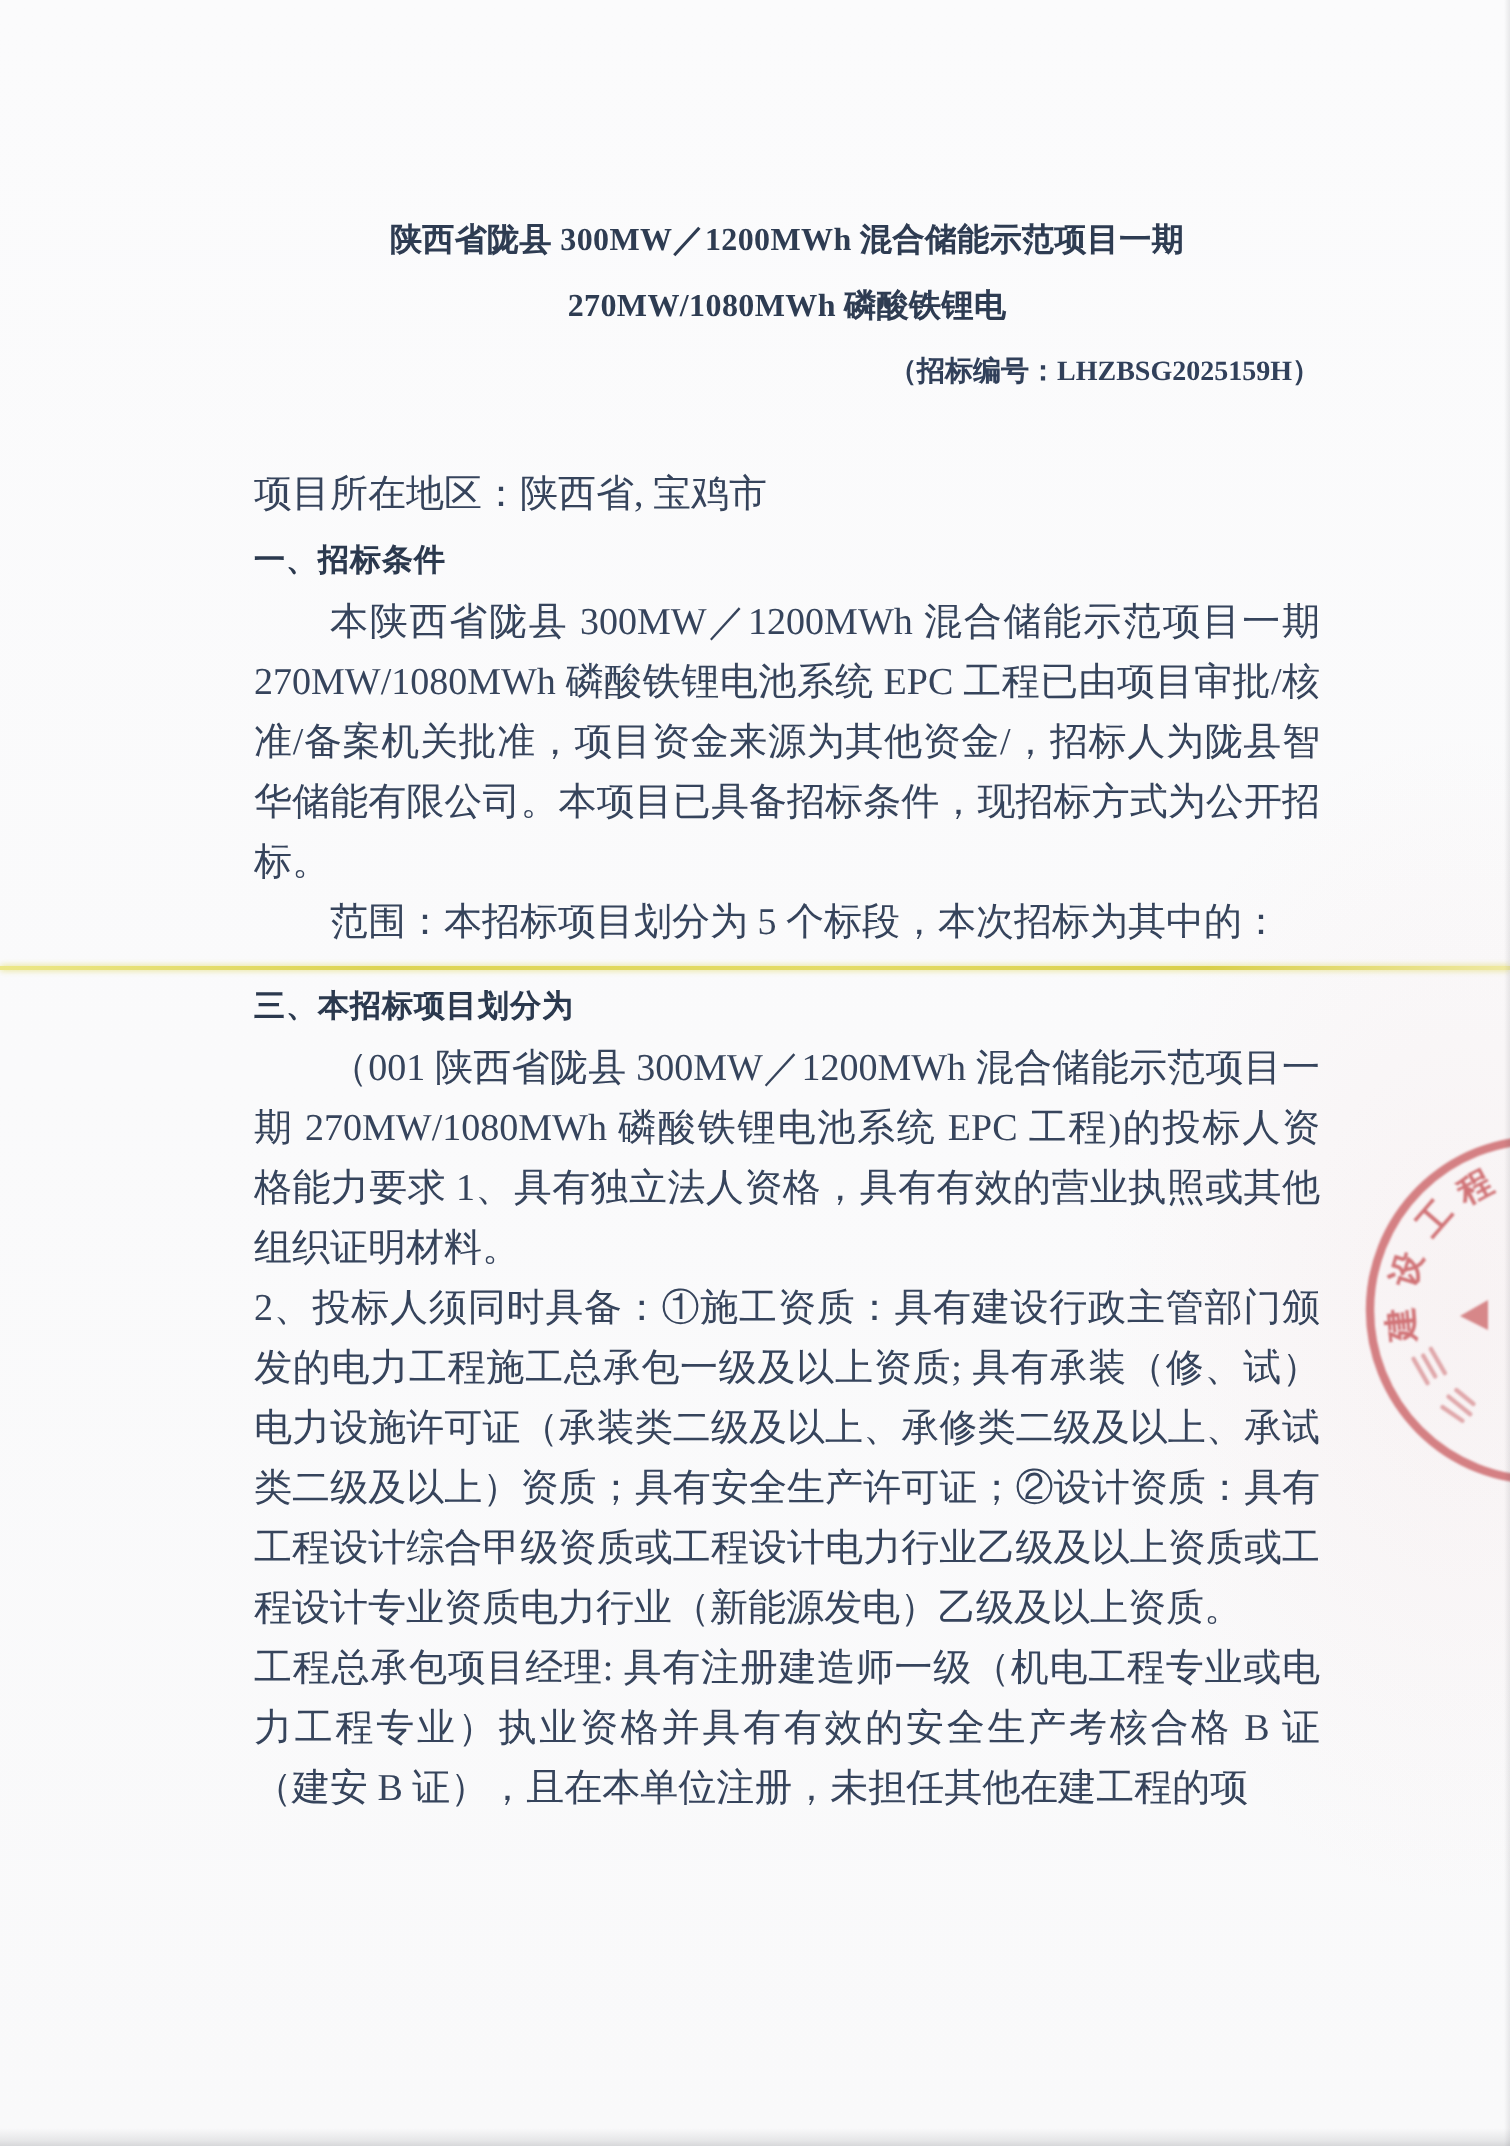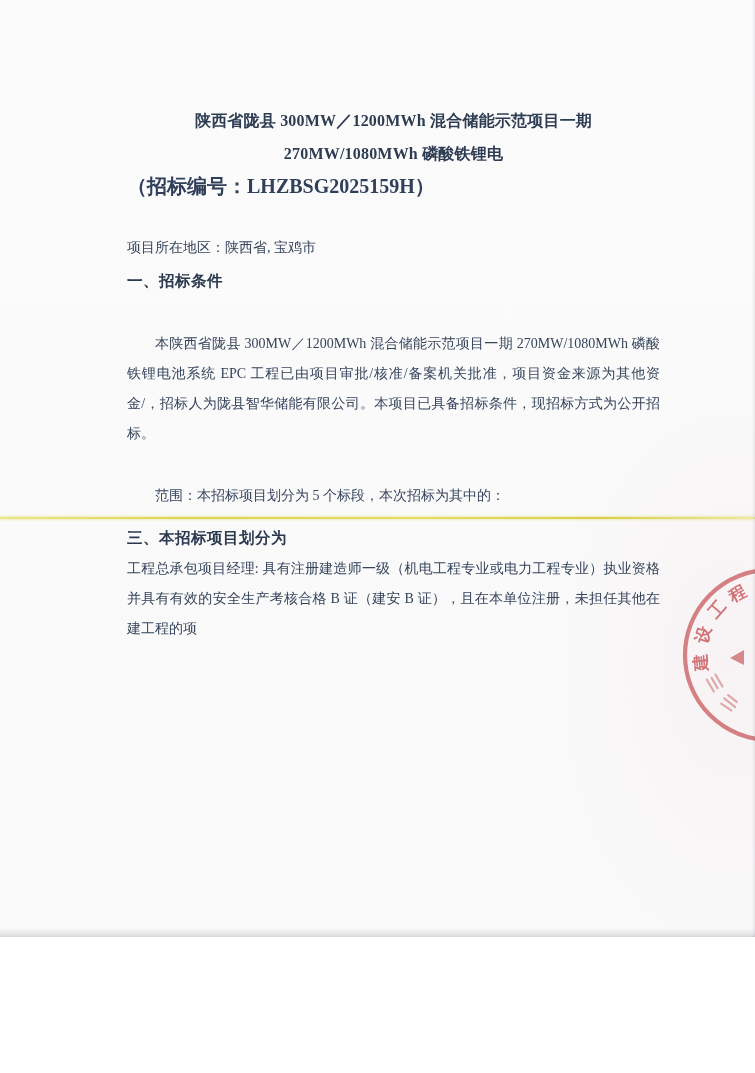--- a/index.html
+++ b/index.html
@@ -1,18 +1,18 @@
 <!DOCTYPE html>
 <html><head>
 <meta charset="utf-8">
 <style>
   html,body{margin:0;padding:0;background:#ffffff;}
   .page{
     position:relative;
-    width:755px;height:937px;
+    width:755px;height:1073px;
     margin:0 auto;
     background:#fafafb;
     background-image:
       radial-gradient(ellipse 260px 420px at 730px 660px, rgba(231,176,176,0.10), rgba(231,176,176,0) 70%),
       linear-gradient(180deg,#fbfbfc 0%,#f9f9fa 100%);
     overflow:hidden;
     font-family:"Liberation Serif","DejaVu Serif",serif;
     color:#36445c;
   }
   .content{
@@ -20,39 +20,39 @@
     box-sizing:border-box;
     width:755px;
     padding:104px 95px 0 127px;
   }
   .doc-title{
     font-size:16px;font-weight:bold;line-height:33px;
     text-align:center;color:#2e3c52;
     letter-spacing:0.2px;
   }
   .tender-no{
-    font-size:20px;font-weight:600;line-height:33px;
-    text-align:left;color:#31405a;
+    font-size:14px;font-weight:600;line-height:33px;
+    text-align:right;color:#31405a;
     margin-bottom:30px;
   }
   .meta-line{
     font-size:14.5px;line-height:30px;
   }
   .sec-heading{
-    font-family:Liberation Sans, sans-serif;
+    font-family:Liberation Mono, monospace;
     font-size:15.5px;font-weight:bold;line-height:32px;
     color:#2b394e;margin:2px 0 0 0;
     letter-spacing:0.5px;
   }
   .para{
-    font-size:14px;line-height:30px;
+    font-size:19px;line-height:30px;
     text-align:justify;
     margin:0;
   }
-  .para.indent{text-indent:2em;margin-top:32px;}
+  .para.indent{text-indent:2em;}
   .yellow-line{
     width:755px;height:2px;
     margin:6px 0 3px -127px;
     background:linear-gradient(90deg,#ece788 0%,#ddd452 25%,#e4dc66 55%,#d9cf4a 80%,#efe9a2 100%);
     box-shadow:0 0 3px rgba(224,217,95,0.9);
   }
   .seal{
     position:absolute;top:555px;right:0;
     width:95px;height:205px;
     pointer-events:none;
@@ -84,21 +84,23 @@
 
 
 
     <p class="para indent">范围：本招标项目划分为 5 个标段，本次招标为其中的：</p>
 
 
     <div class="yellow-line"></div>
 
     <div class="sec-heading">三、本招标项目划分为</div>
 
+    <p class="para indent">（001 陕西省陇县 300MW／1200MWh 混合储能示范项目一期 270MW/1080MWh 磷酸铁锂电池系统 EPC 工程)的投标人资格能力要求 1、具有独立法人资格，具有有效的营业执照或其他组织证明材料。</p>
 
+    <p class="para">2、投标人须同时具备：①施工资质：具有建设行政主管部门颁发的电力工程施工总承包一级及以上资质; 具有承装（修、试）电力设施许可证（承装类二级及以上、承修类二级及以上、承试类二级及以上）资质；具有安全生产许可证；②设计资质：具有工程设计综合甲级资质或工程设计电力行业乙级及以上资质或工程设计专业资质电力行业（新能源发电）乙级及以上资质。</p>
 
 
     <p class="para">工程总承包项目经理: 具有注册建造师一级（机电工程专业或电力工程专业）执业资格并具有有效的安全生产考核合格 B 证（建安 B 证），且在本单位注册，未担任其他在建工程的项</p>
 
   </div>
 
   <svg class="seal" viewBox="0 0 95 205" xmlns="http://www.w3.org/2000/svg">
     <defs>
       <filter id="sblur" x="-20%" y="-20%" width="140%" height="140%">
         <feGaussianBlur stdDeviation="0.5"></feGaussianBlur>

